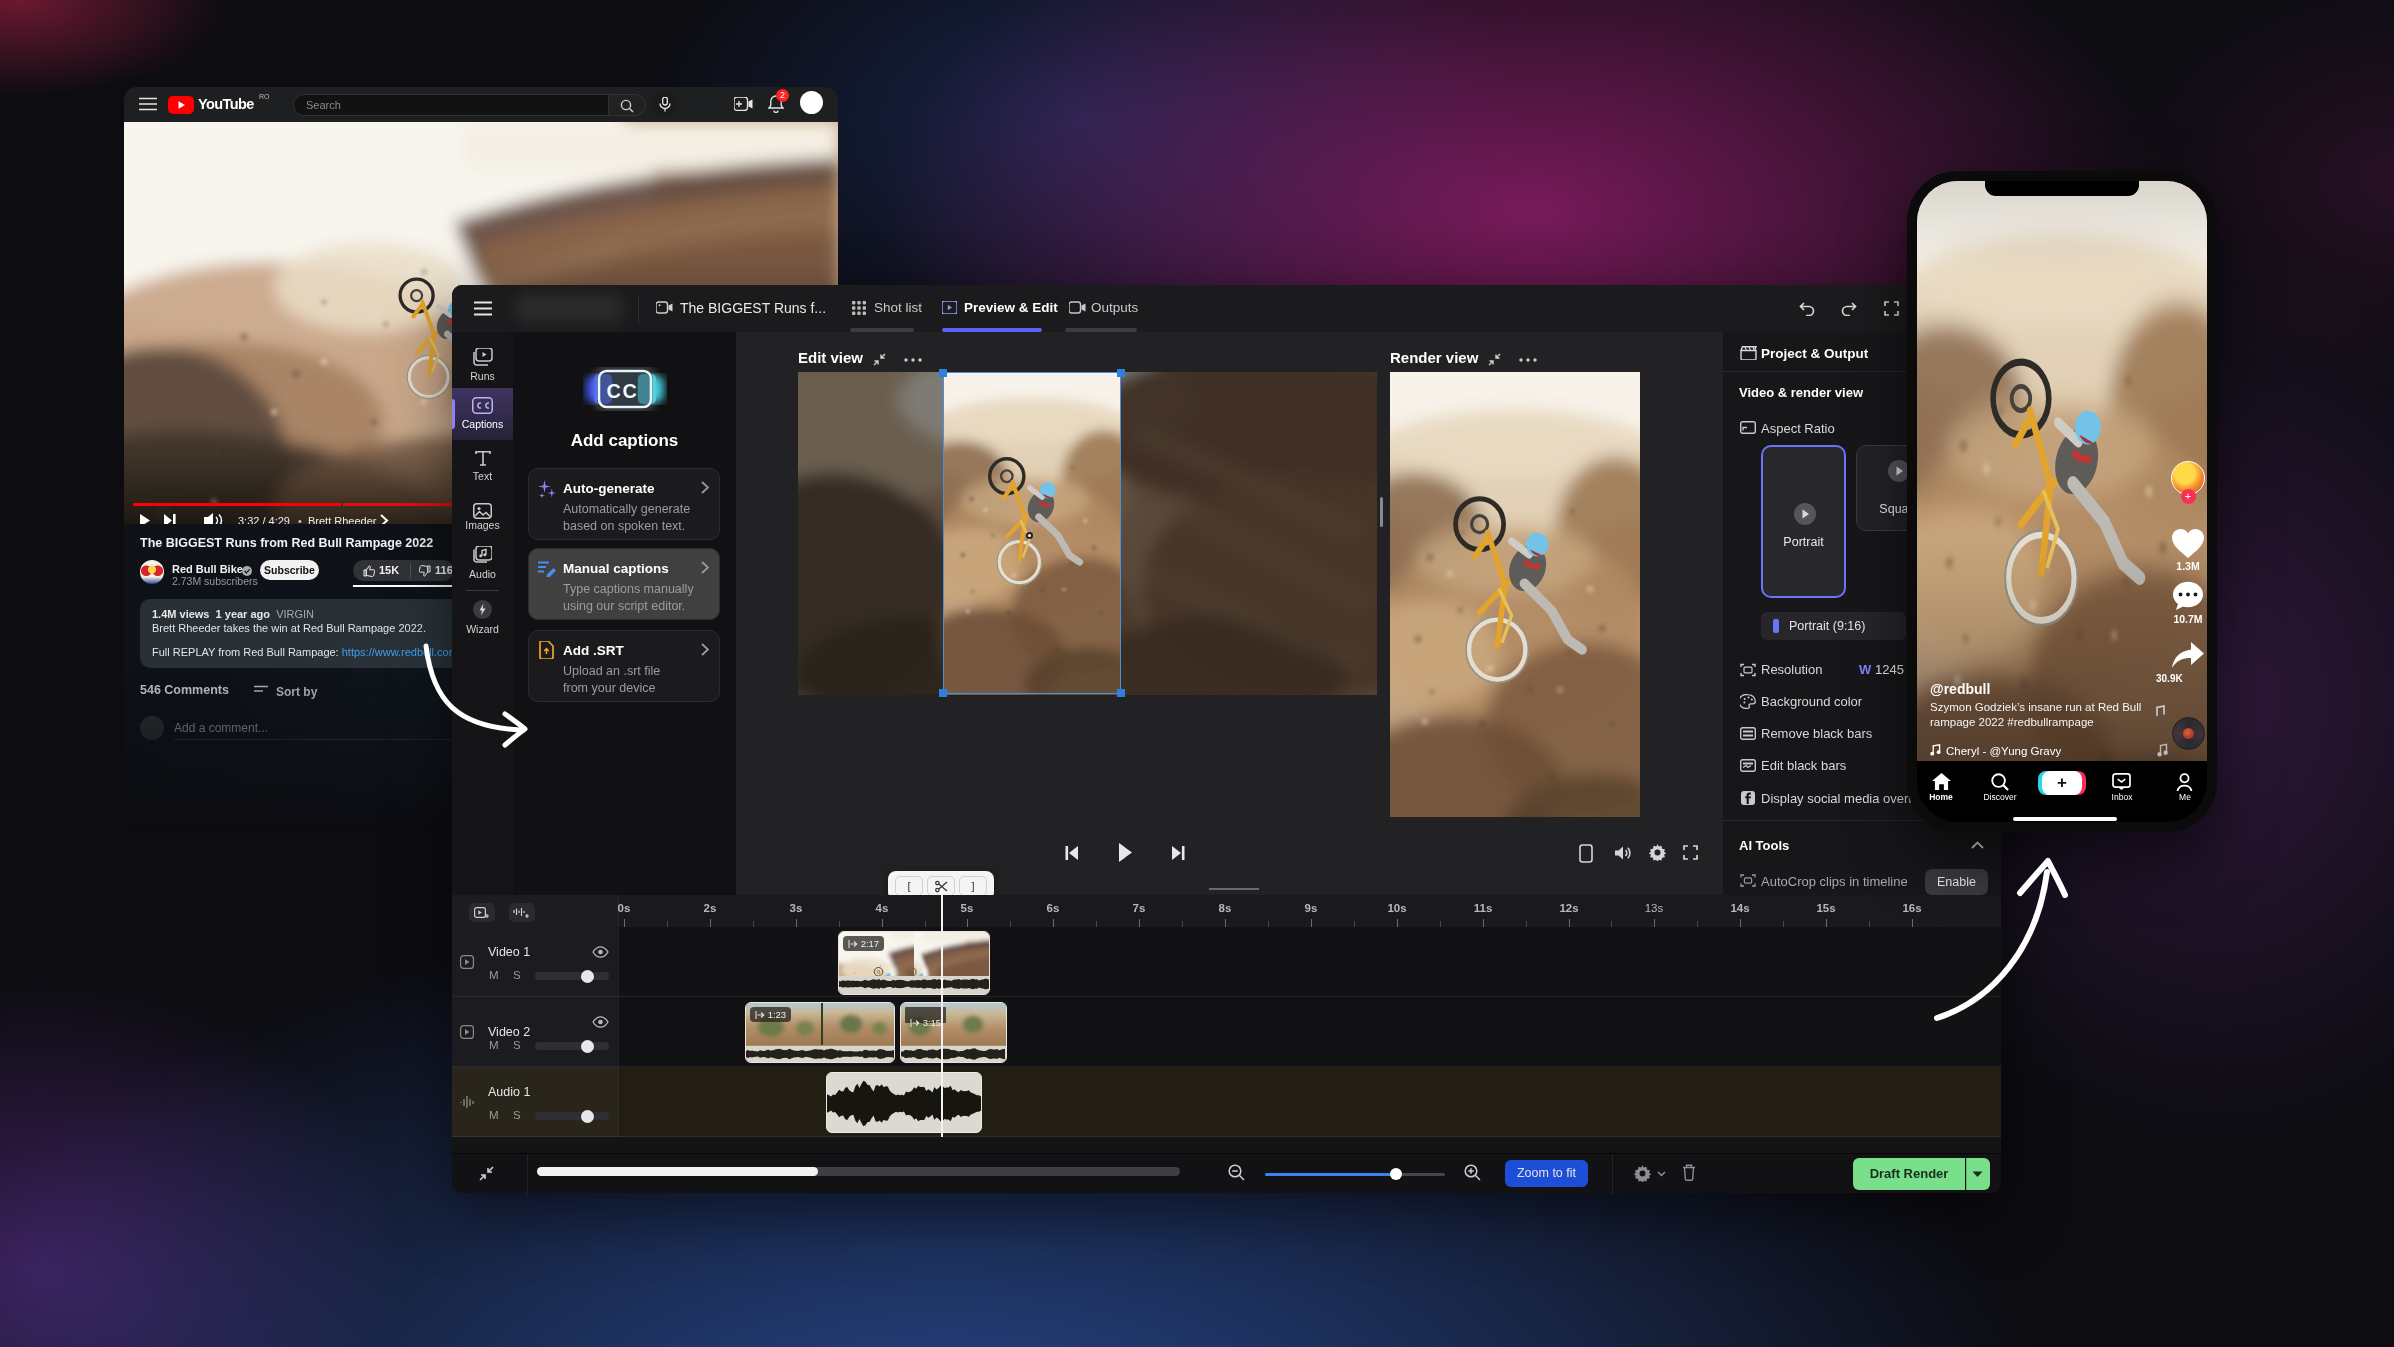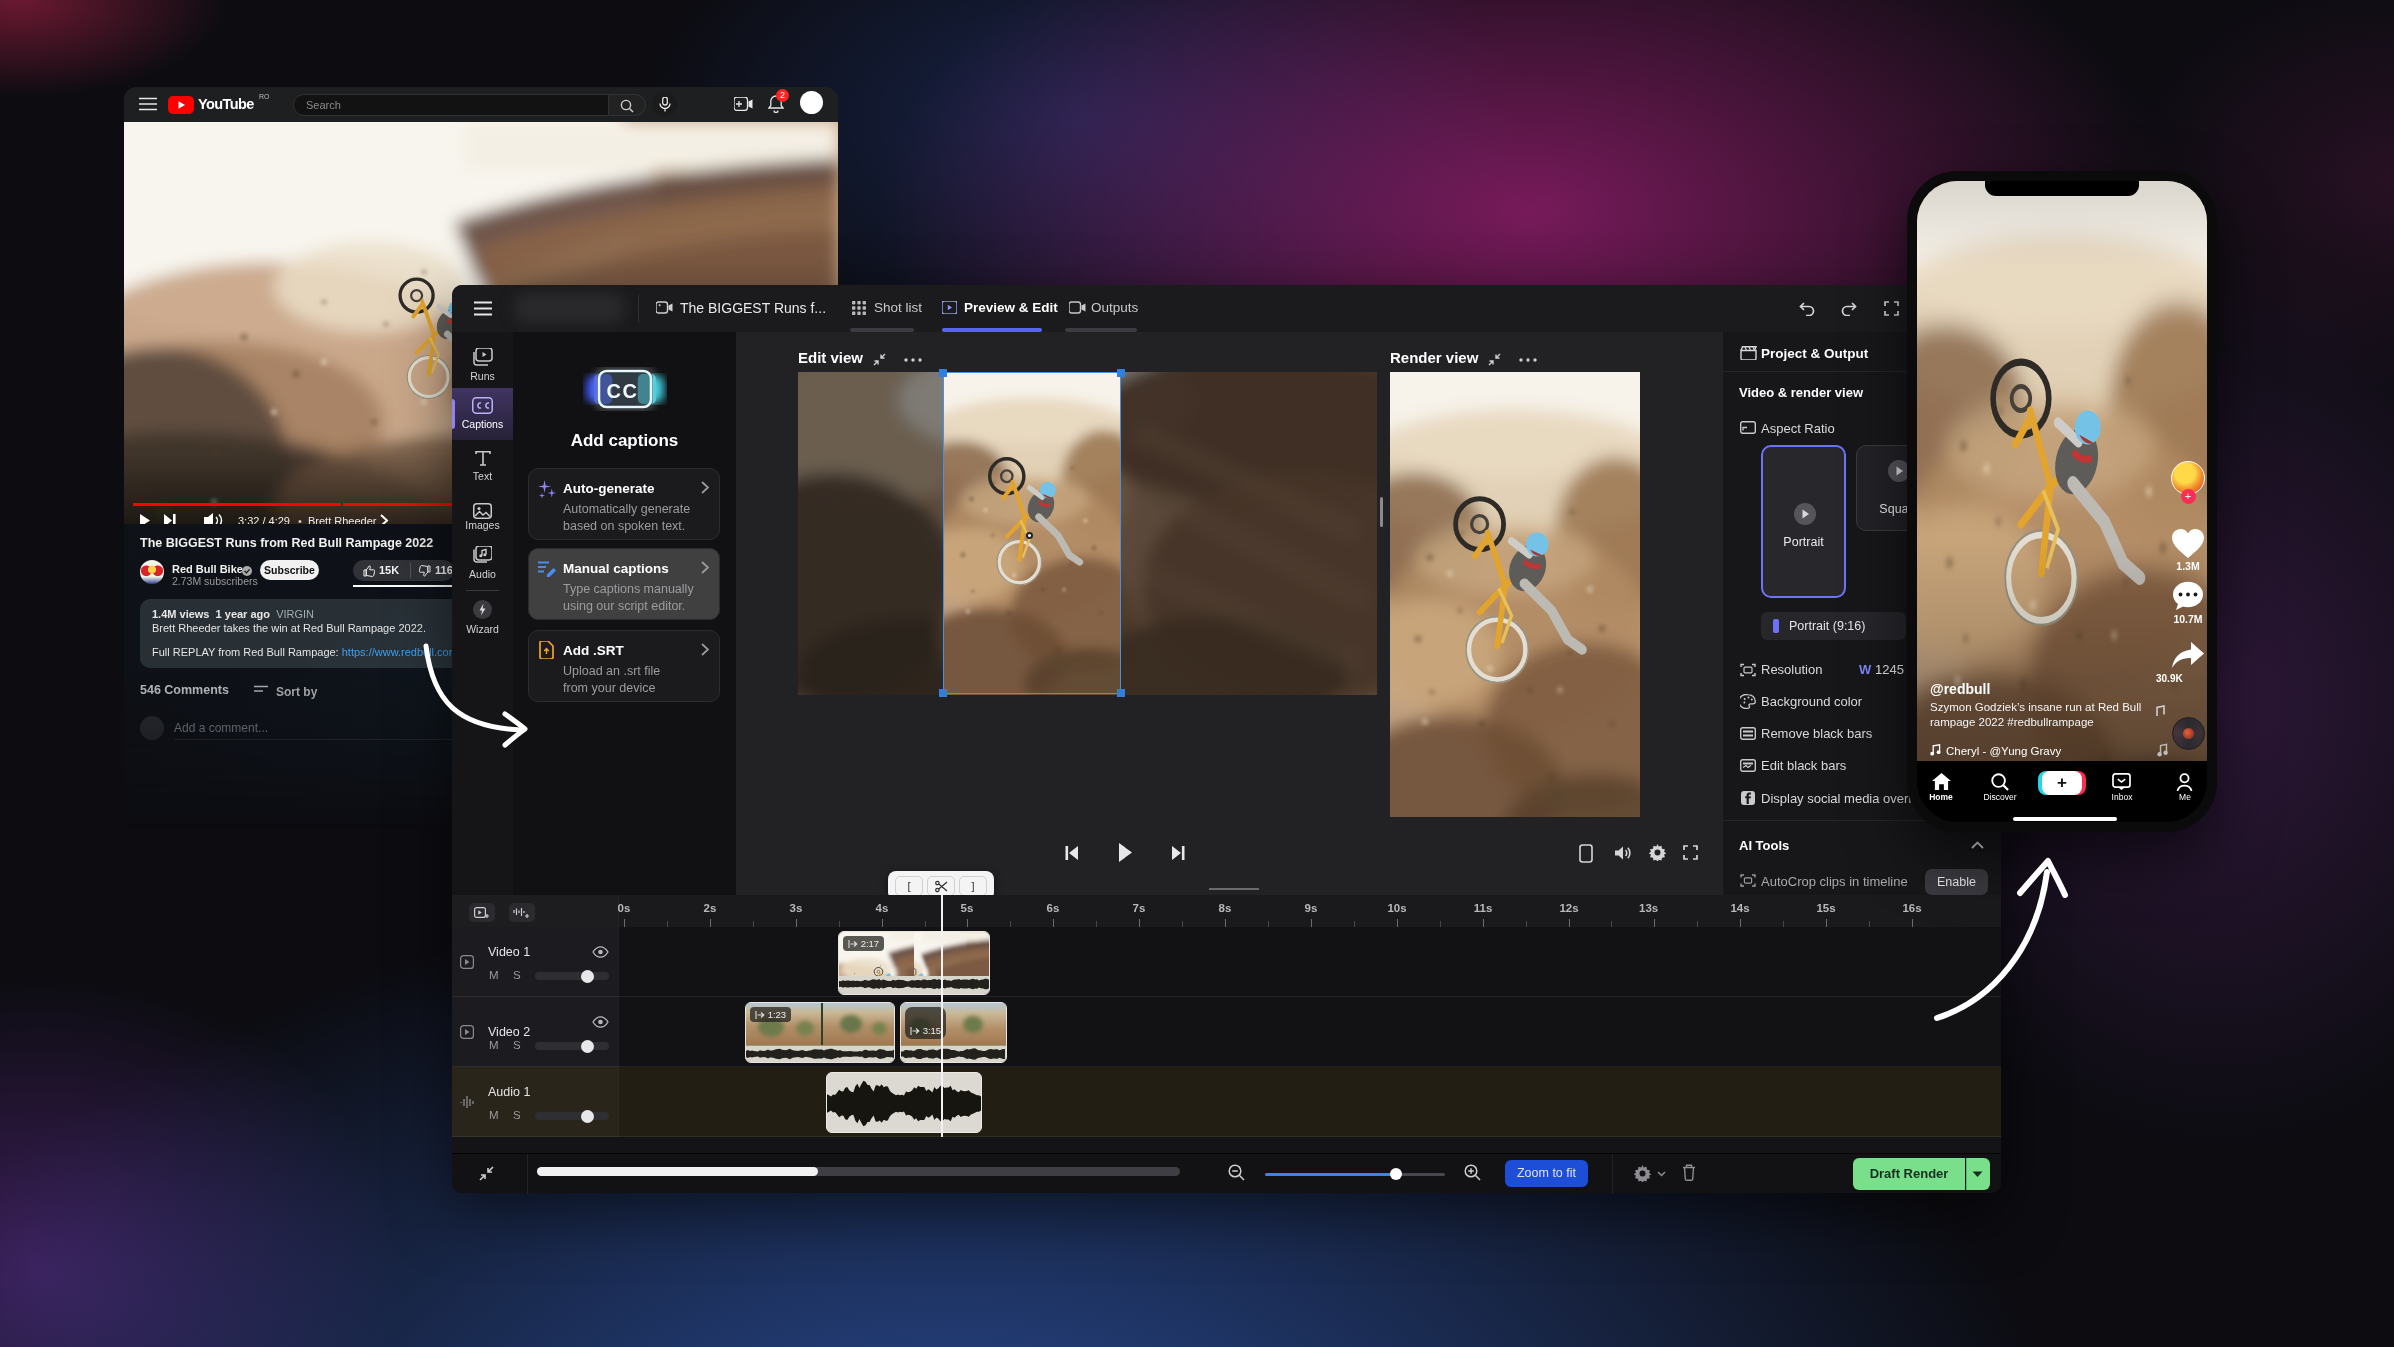--- a/index.html
+++ b/index.html
@@ -650,21 +650,21 @@
     <div class="abs" style="left:902px;top:26px;width:1px;height:6px;background:#45454b"></div>
     <div class="abs" style="left:930px;top:7px;width:30px;text-align:center;color:#b9b9bd;font-size:11.5px;font-weight:bold">10s</div>
     <div class="abs" style="left:945px;top:24px;width:1px;height:8px;background:#6a6a70"></div>
     <div class="abs" style="left:988px;top:26px;width:1px;height:6px;background:#45454b"></div>
     <div class="abs" style="left:1016px;top:7px;width:30px;text-align:center;color:#b9b9bd;font-size:11.5px;font-weight:bold">11s</div>
     <div class="abs" style="left:1031px;top:24px;width:1px;height:8px;background:#6a6a70"></div>
     <div class="abs" style="left:1074px;top:26px;width:1px;height:6px;background:#45454b"></div>
     <div class="abs" style="left:1102px;top:7px;width:30px;text-align:center;color:#b9b9bd;font-size:11.5px;font-weight:bold">12s</div>
     <div class="abs" style="left:1117px;top:24px;width:1px;height:8px;background:#6a6a70"></div>
     <div class="abs" style="left:1159px;top:26px;width:1px;height:6px;background:#45454b"></div>
-    <div class="abs" style="left:1187px;top:7px;width:30px;color:#b9b9bd;font-size:11.5px;font-weight:bold">13s</div>
+    <div class="abs" style="left:1187px;top:7px;width:30px;text-align:center;color:#b9b9bd;font-size:11.5px;font-weight:normal">13s</div>
     <div class="abs" style="left:1202px;top:24px;width:1px;height:8px;background:#6a6a70"></div>
     <div class="abs" style="left:1245px;top:26px;width:1px;height:6px;background:#45454b"></div>
     <div class="abs" style="left:1273px;top:7px;width:30px;text-align:center;color:#b9b9bd;font-size:11.5px;font-weight:bold">14s</div>
     <div class="abs" style="left:1288px;top:24px;width:1px;height:8px;background:#6a6a70"></div>
     <div class="abs" style="left:1331px;top:26px;width:1px;height:6px;background:#45454b"></div>
     <div class="abs" style="left:1359px;top:7px;width:30px;text-align:center;color:#b9b9bd;font-size:11.5px;font-weight:bold">15s</div>
     <div class="abs" style="left:1374px;top:24px;width:1px;height:8px;background:#6a6a70"></div>
     <div class="abs" style="left:1417px;top:26px;width:1px;height:6px;background:#45454b"></div>
     <div class="abs" style="left:1445px;top:7px;width:30px;text-align:center;color:#b9b9bd;font-size:11.5px;font-weight:bold">16s</div>
     <div class="abs" style="left:1460px;top:24px;width:1px;height:8px;background:#6a6a70"></div>
@@ -705,21 +705,21 @@
  <div class="abs" style="left:448px;top:107px;width:107px;height:61px;border-radius:6px;border:1px solid #e8e5df;overflow:hidden;background:#997">
    <div class="abs" style="left:0;top:0;width:107px;height:42px;background:linear-gradient(180deg,#b6c8d4 0,#c9b896 25%,#b3906a 60%,#a07850 100%)">
      <div class="abs" style="left:8px;top:15px;width:22px;height:18px;border-radius:50%;background:#6d7a4a;filter:blur(2px)"></div>
      <div class="abs" style="left:62px;top:13px;width:20px;height:17px;border-radius:50%;background:#6d7a4a;filter:blur(2px)"></div>
    </div>
    <div class="abs" style="left:0;top:43px;width:105px;height:18px;background:#d8d5cd">
         <svg width="104" height="16" viewBox="0 0 104 16">
           <path d="M0,5.4 L2,5.6 L4,3.9 L6,3.9 L8,4.6 L10,4.2 L12,5.0 L14,4.4 L16,3.3 L18,2.9 L20,3.0 L22,4.0 L24,4.2 L26,4.7 L28,3.8 L30,3.8 L32,3.3 L34,4.0 L36,4.5 L38,3.6 L40,2.8 L42,2.7 L44,2.7 L46,2.7 L48,2.9 L50,3.9 L52,3.9 L54,4.2 L56,5.0 L58,5.4 L60,5.1 L62,5.0 L64,4.1 L66,3.1 L68,3.6 L70,2.9 L72,2.5 L74,2.3 L76,3.4 L78,4.2 L80,4.6 L82,4.9 L84,5.0 L86,4.2 L88,3.3 L90,3.0 L92,3.5 L94,3.4 L96,3.1 L98,4.3 L100,3.8 L102,3.1 L104,3.0 L104,13.0 L102,12.9 L100,12.2 L98,11.7 L96,12.9 L94,12.6 L92,12.5 L90,13.0 L88,12.7 L86,11.8 L84,11.0 L82,11.1 L80,11.4 L78,11.8 L76,12.6 L74,13.7 L72,13.5 L70,13.1 L68,12.4 L66,12.9 L64,11.9 L62,11.0 L60,10.9 L58,10.6 L56,11.0 L54,11.8 L52,12.1 L50,12.1 L48,13.1 L46,13.3 L44,13.3 L42,13.3 L40,13.2 L38,12.4 L36,11.5 L34,12.0 L32,12.7 L30,12.2 L28,12.2 L26,11.3 L24,11.8 L22,12.0 L20,13.0 L18,13.1 L16,12.7 L14,11.6 L12,11.0 L10,11.8 L8,11.4 L6,12.1 L4,12.1 L2,10.4 L0,10.6 Z" fill="#23211c"></path>
         </svg>
       </div>
-   <div class="abs" style="left:4px;top:4px;height:15px;padding:16px 5px;border-radius:7px;background:rgba(35,33,30,.75);color:#eee;font-size:9.5px;line-height:15px"><svg style="display:inline-block;vertical-align:-1px" width="10" height="8" viewBox="0 0 10 8">
+   <div class="abs" style="left:4px;top:4px;height:15px;padding:8px 5px;border-radius:1px;background:rgba(35,33,30,.75);color:#eee;font-size:9.5px;line-height:15px"><svg style="display:inline-block;vertical-align:-1px" width="10" height="8" viewBox="0 0 10 8">
           <path d="M1,0 v8 M2.5,4 h6 M6,1.5 8.8,4 6,6.5" stroke="#ddd" stroke-width="1.1" fill="none"></path>
         </svg> 3:15</div>
  </div>
  <div class="abs" style="left:374px;top:177px;width:156px;height:61px;border-radius:6px;border:1px solid #eceae4;overflow:hidden;background:#dcd9d2">
    <svg width="154" height="57" viewBox="0 0 152 56" preserveAspectRatio="none" style="margin-top:2px">
         <path d="M0,18.8 L2,19.9 L4,21.2 L6,19.1 L8,19.6 L10,17.2 L12,14.6 L14,16.0 L16,16.3 L18,12.6 L20,11.8 L22,14.9 L24,16.5 L26,17.0 L28,11.1 L30,8.7 L32,12.7 L34,8.9 L36,5.7 L38,6.7 L40,9.9 L42,9.9 L44,13.4 L46,16.2 L48,10.2 L50,10.0 L52,11.2 L54,9.2 L56,12.0 L58,11.0 L60,11.2 L62,15.4 L64,17.5 L66,18.7 L68,19.8 L70,19.1 L72,19.9 L74,19.3 L76,20.2 L78,16.2 L80,17.0 L82,16.5 L84,15.2 L86,12.1 L88,13.5 L90,10.5 L92,11.7 L94,11.9 L96,11.8 L98,15.6 L100,14.1 L102,15.3 L104,17.3 L106,11.9 L108,14.3 L110,13.1 L112,10.5 L114,10.7 L116,12.7 L118,12.4 L120,12.2 L122,10.6 L124,14.9 L126,14.1 L128,16.0 L130,17.0 L132,14.8 L134,15.6 L136,16.0 L138,15.6 L140,15.0 L142,17.2 L144,17.9 L146,19.0 L148,19.8 L150,20.0 L152,21.1 L152,34.9 L150,36.0 L148,36.2 L146,37.0 L144,38.1 L142,38.8 L140,41.0 L138,40.4 L136,40.0 L134,40.4 L132,41.2 L130,39.0 L128,40.0 L126,41.9 L124,41.1 L122,45.4 L120,43.8 L118,43.6 L116,43.3 L114,45.3 L112,45.5 L110,42.9 L108,41.7 L106,44.1 L104,38.7 L102,40.7 L100,41.9 L98,40.4 L96,44.2 L94,44.1 L92,44.3 L90,45.5 L88,42.5 L86,43.9 L84,40.8 L82,39.5 L80,39.0 L78,39.8 L76,35.8 L74,36.7 L72,36.1 L70,36.9 L68,36.2 L66,37.3 L64,38.5 L62,40.6 L60,44.8 L58,45.0 L56,44.0 L54,46.8 L52,44.8 L50,46.0 L48,45.8 L46,39.8 L44,42.6 L42,46.1 L40,46.1 L38,49.3 L36,50.3 L34,47.1 L32,43.3 L30,47.3 L28,44.9 L26,39.0 L24,39.5 L22,41.1 L20,44.2 L18,43.4 L16,39.7 L14,40.0 L12,41.4 L10,38.8 L8,36.4 L6,36.9 L4,34.8 L2,36.1 L0,37.2 Z" fill="#17150f"></path>
       </svg>
  </div>
  <div class="abs" style="left:489px;top:0;width:1.5px;height:242px;background:#f2f2f2"></div>
 </div>

